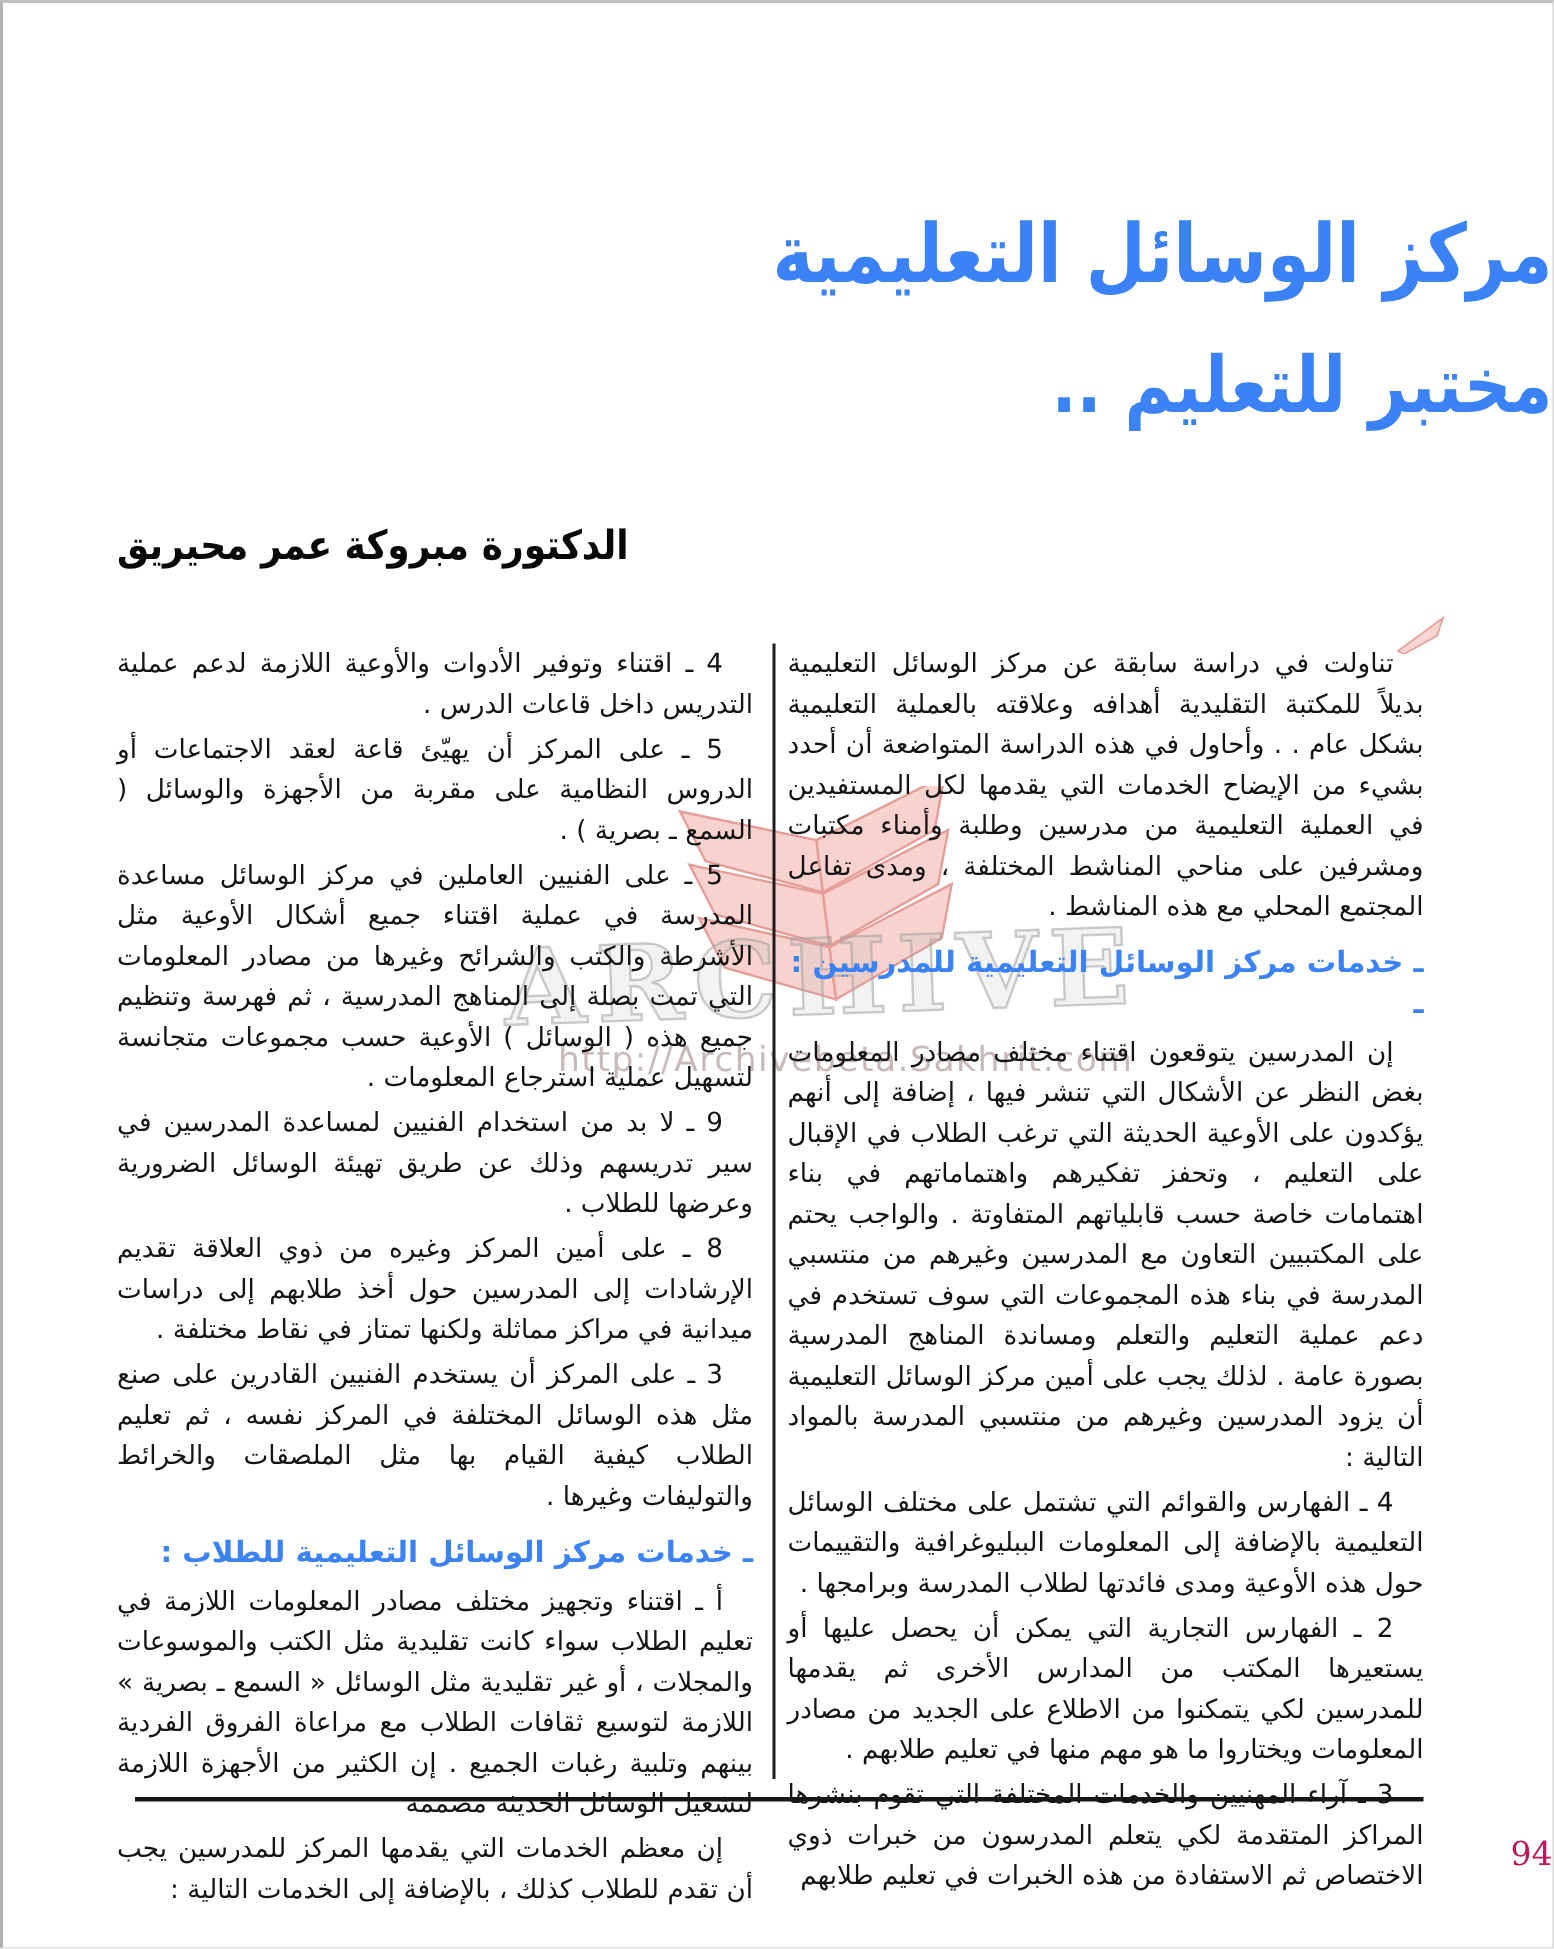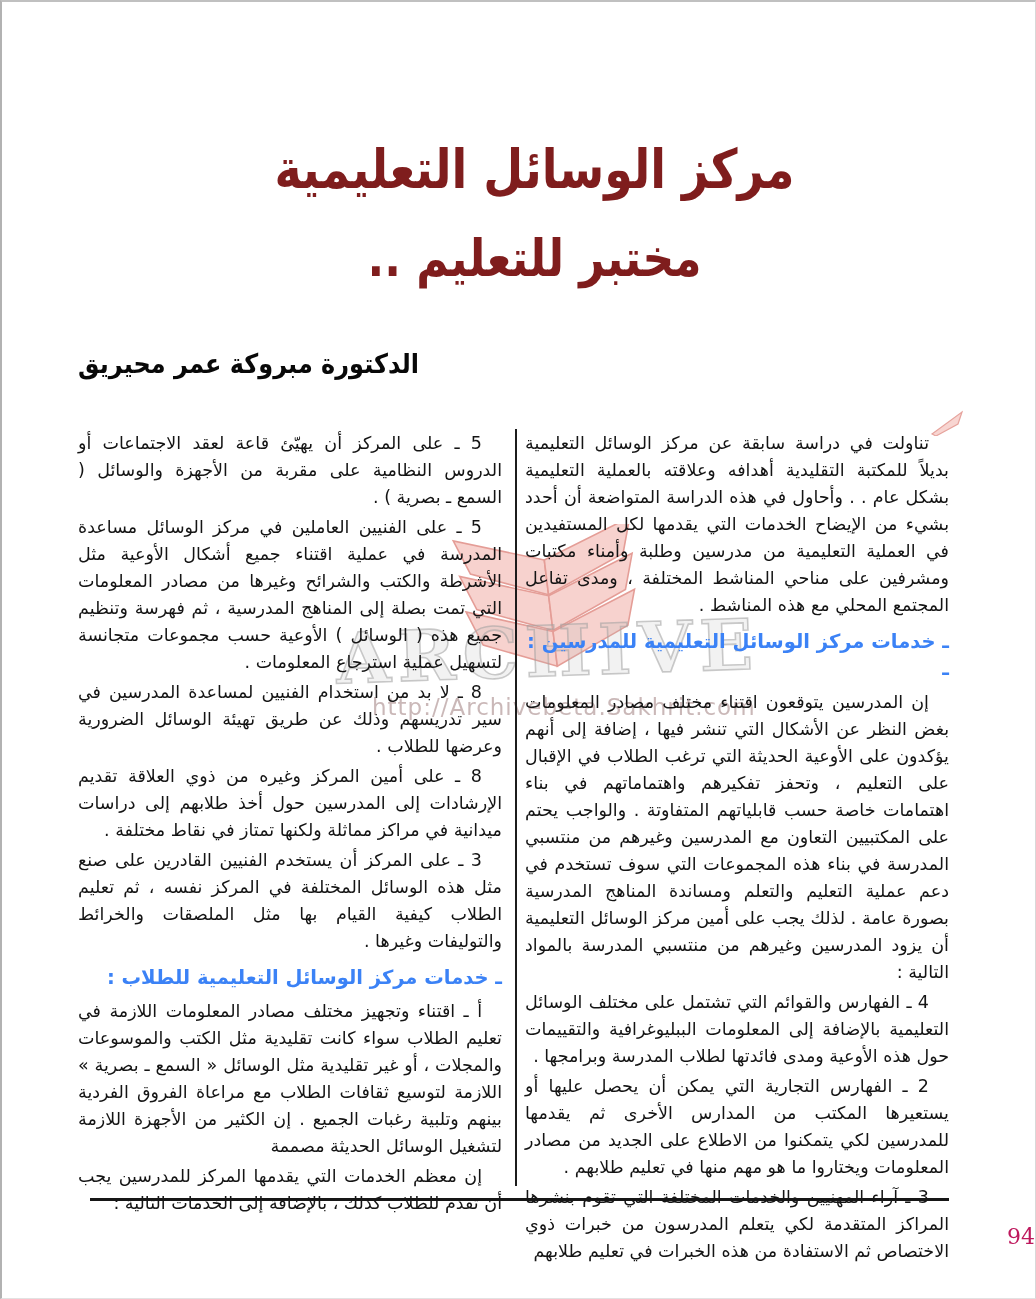--- a/index.html
+++ b/index.html
@@ -13,21 +13,21 @@
     border-right:1px solid #d8d8d8;
     border-bottom:1px solid #e2e2e2;
     box-sizing:border-box;
     overflow:hidden;
     font-family:"DejaVu Sans", sans-serif;
     direction:rtl;
   }
   
   .title-block {
     position:absolute; top:140px; left:0; right:0;
-    text-align:center; color:#7f1d1d;padding-left:32px;
+    color:#3b82f6;padding-left:32px;
   }
   .title-line1 {
     font-size:46px; font-weight:bold; line-height:1.0;
     letter-spacing:0px; transform:scaleY(1.18); transform-origin:center top;
   }
   .title-line2 {
     font-size:44px; font-weight:bold; line-height:1.0;
     margin-top:44px; transform:scaleY(1.18); transform-origin:center top;
   }
   
@@ -122,23 +122,24 @@
   <div class="col col-right">
     <p class="para">تناولت في دراسة سابقة عن مركز الوسائل التعليمية بديلاً للمكتبة التقليدية أهدافه وعلاقته بالعملية التعليمية بشكل عام . . وأحاول في هذه الدراسة المتواضعة أن أحدد بشيء من الإيضاح الخدمات التي يقدمها لكل المستفيدين في العملية التعليمية من مدرسين وطلبة وأمناء مكتبات ومشرفين على مناحي المناشط المختلفة ، ومدى تفاعل المجتمع المحلي مع هذه المناشط .</p>
     <p class="heading">ـ خدمات مركز الوسائل التعليمية للمدرسين : ـ</p>
     <p class="para">إن المدرسين يتوقعون اقتناء مختلف مصادر المعلومات بغض النظر عن الأشكال التي تنشر فيها ، إضافة إلى أنهم يؤكدون على الأوعية الحديثة التي ترغب الطلاب في الإقبال على التعليم ، وتحفز تفكيرهم واهتماماتهم في بناء اهتمامات خاصة حسب قابلياتهم المتفاوتة . والواجب يحتم على المكتبيين التعاون مع المدرسين وغيرهم من منتسبي المدرسة في بناء هذه المجموعات التي سوف تستخدم في دعم عملية التعليم والتعلم ومساندة المناهج المدرسية بصورة عامة . لذلك يجب على أمين مركز الوسائل التعليمية أن يزود المدرسين وغيرهم من منتسبي المدرسة بالمواد التالية :</p>
     <p class="para">4 ـ الفهارس والقوائم التي تشتمل على مختلف الوسائل التعليمية بالإضافة إلى المعلومات الببليوغرافية والتقييمات حول هذه الأوعية ومدى فائدتها لطلاب المدرسة وبرامجها .</p>
     <p class="para">2 ـ الفهارس التجارية التي يمكن أن يحصل عليها أو يستعيرها المكتب من المدارس الأخرى ثم يقدمها للمدرسين لكي يتمكنوا من الاطلاع على الجديد من مصادر المعلومات ويختاروا ما هو مهم منها في تعليم طلابهم .</p>
     <p class="para">3 ـ آراء المهنيين والخدمات المختلفة التي تقوم بنشرها المراكز المتقدمة لكي يتعلم المدرسون من خبرات ذوي الاختصاص ثم الاستفادة من هذه الخبرات في تعليم طلابهم</p>
   </div>
 
   <div class="col col-left">
+    <p class="para">4 ـ اقتناء وتوفير الأدوات والأوعية اللازمة لدعم عملية التدريس داخل قاعات الدرس .</p>
     <p class="para">5 ـ على المركز أن يهيّئ قاعة لعقد الاجتماعات أو الدروس النظامية على مقربة من الأجهزة والوسائل ( السمع ـ بصرية ) .</p>
     <p class="para">5 ـ على الفنيين العاملين في مركز الوسائل مساعدة المدرسة في عملية اقتناء جميع أشكال الأوعية مثل الأشرطة والكتب والشرائح وغيرها من مصادر المعلومات التي تمت بصلة إلى المناهج المدرسية ، ثم فهرسة وتنظيم جميع هذه ( الوسائل ) الأوعية حسب مجموعات متجانسة لتسهيل عملية استرجاع المعلومات .</p>
-    <p class="para">8 ـ لا بد من استخدام الفنيين لمساعدة المدرسين في سير تدريسهم وذلك عن طريق تهيئة الوسائل الضرورية وعرضها للطلاب .</p>
+    <p class="para">9 ـ لا بد من استخدام الفنيين لمساعدة المدرسين في سير تدريسهم وذلك عن طريق تهيئة الوسائل الضرورية وعرضها للطلاب .</p>
     <p class="para">8 ـ على أمين المركز وغيره من ذوي العلاقة تقديم الإرشادات إلى المدرسين حول أخذ طلابهم إلى دراسات ميدانية في مراكز مماثلة ولكنها تمتاز في نقاط مختلفة .</p>
     <p class="para">3 ـ على المركز أن يستخدم الفنيين القادرين على صنع مثل هذه الوسائل المختلفة في المركز نفسه ، ثم تعليم الطلاب كيفية القيام بها مثل الملصقات والخرائط والتوليفات وغيرها .</p>
     <p class="heading">ـ خدمات مركز الوسائل التعليمية للطلاب :</p>
     <p class="para">أ ـ اقتناء وتجهيز مختلف مصادر المعلومات اللازمة في تعليم الطلاب سواء كانت تقليدية مثل الكتب والموسوعات والمجلات ، أو غير تقليدية مثل الوسائل « السمع ـ بصرية » اللازمة لتوسيع ثقافات الطلاب مع مراعاة الفروق الفردية بينهم وتلبية رغبات الجميع . إن الكثير من الأجهزة اللازمة لتشغيل الوسائل الحديثة مصممة</p>
     <p class="para">إن معظم الخدمات التي يقدمها المركز للمدرسين يجب أن تقدم للطلاب كذلك ، بالإضافة إلى الخدمات التالية :</p>
   </div>
 
   <div class="divider"></div>
 
   <div class="footer-rule"></div>

